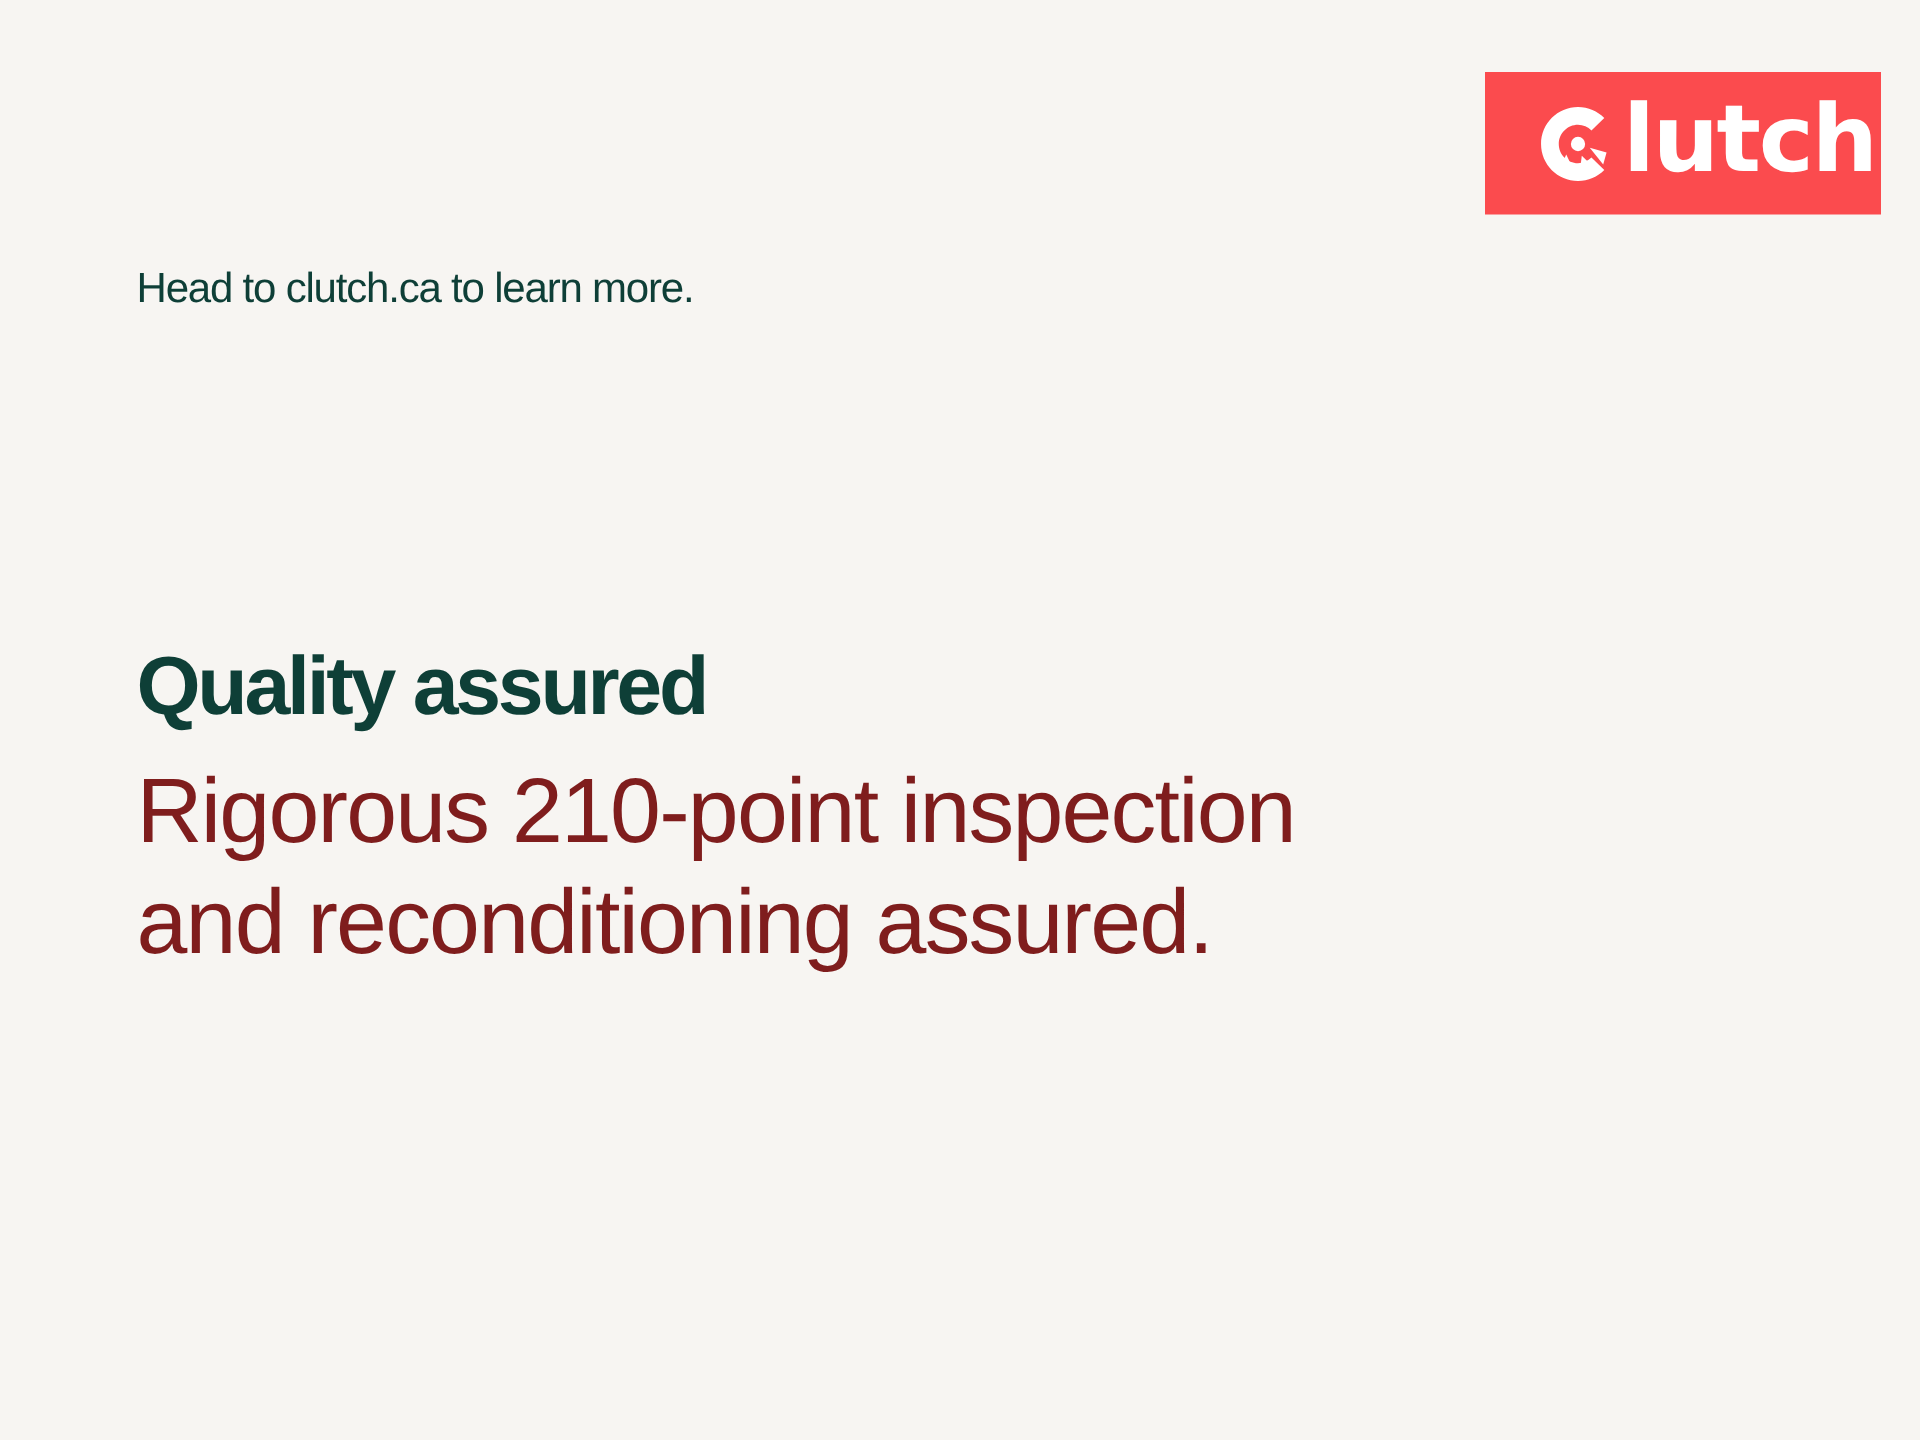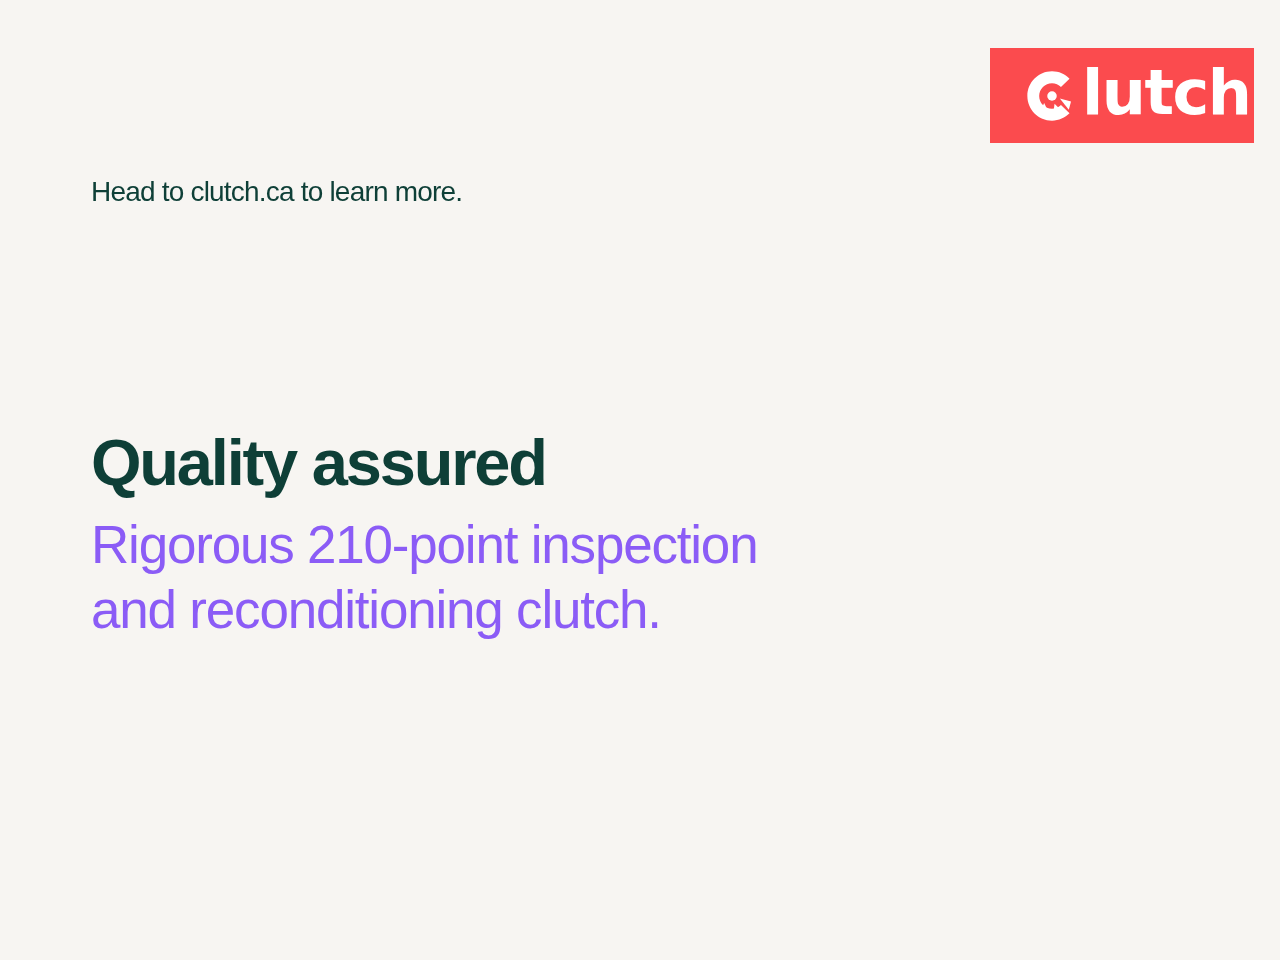--- a/index.html
+++ b/index.html
@@ -78,34 +78,34 @@
 
   
   .content-block {
     position: absolute;
     left: 91px;
     top: 430px;
     width: 1000px;
   }
 
   .headline {
-    font-size: 65px;
+    font-size: 55px;
     font-weight: 700;
     line-height: 1.0;
     color: #0E3F37;
     letter-spacing: -2.2px;
     margin: 0 0 18px 0;
     white-space: nowrap;
   }
 
   .subhead {
-    font-size: 53px;
+    font-size: 61px;
     font-weight: 400;
     line-height: 1.22;
-    color: #8b5cf6;
+    color: #7f1d1d;
     letter-spacing: -1.2px;
     margin: 0;
   }
 
   .subhead-line {
     display: block;
     white-space: nowrap;
   }
 </style>
 </head>
@@ -140,17 +140,17 @@
       <span class="logo-wordmark">lutch</span>
     </div>
   </div>
 
   <div class="eyebrow">Head to clutch.ca to learn more.</div>
 
   <div class="content-block">
     <h1 class="headline">Quality assured</h1>
     <p class="subhead">
       <span class="subhead-line">Rigorous 210-point inspection</span>
-      <span class="subhead-line">and reconditioning clutch.</span>
+      <span class="subhead-line">and reconditioning assured.</span>
     </p>
   </div>
 
 </div>
 
 </body></html>

